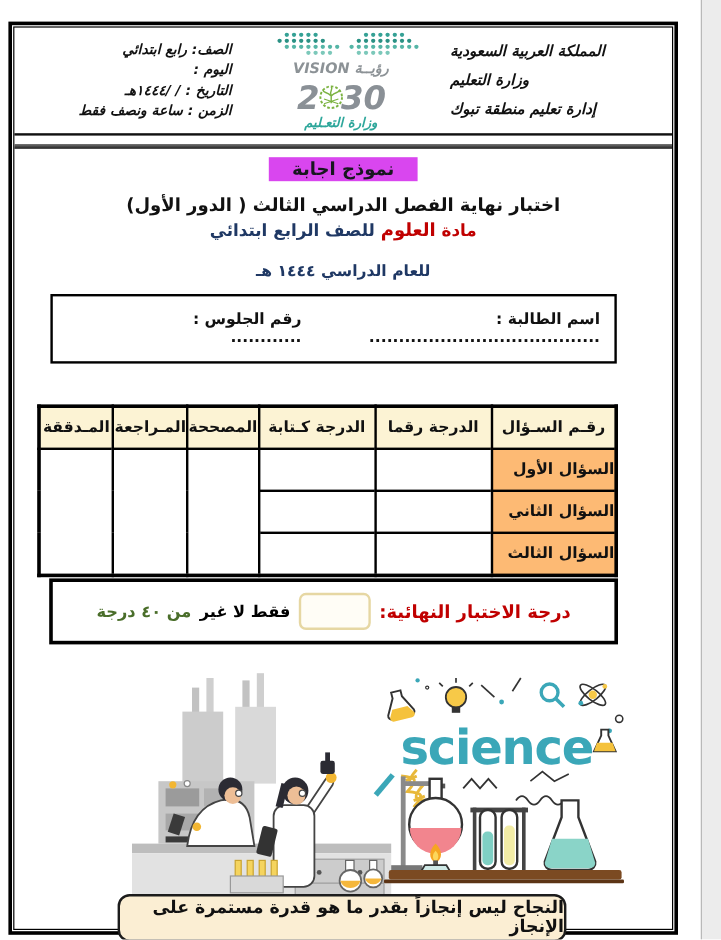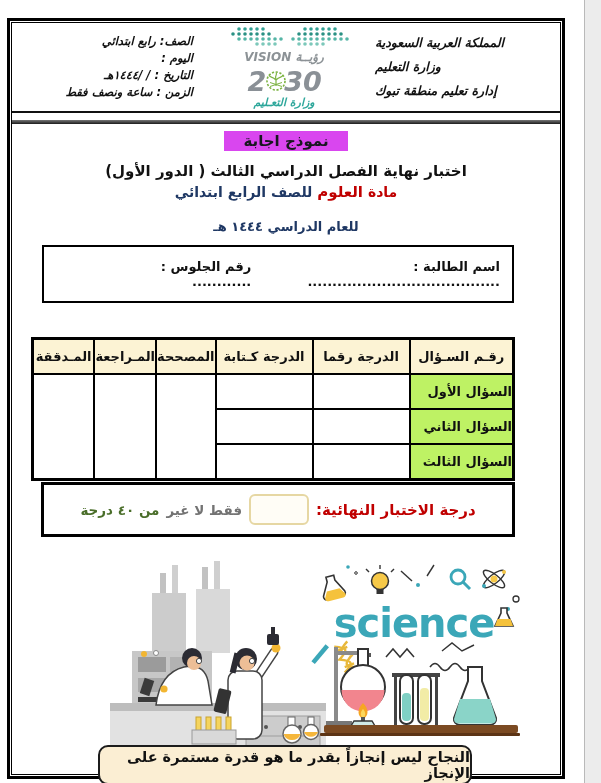--- a/index.html
+++ b/index.html
@@ -26,28 +26,28 @@
   .subject .subj{color:#c00000;font-size:15px;}
   .yearline{top:196px;font-size:13px;font-weight:bold;color:#1f3864;text-align:center;}
   
   .stubox{position:absolute;top:222px;right:46px;width:472px;height:58px;border:2px solid #000;box-sizing:border-box;
     display:flex;align-items:center;justify-content:space-between;padding:0 12px 0 72px;font-weight:bold;font-size:13px;color:#111;}
   
   table.grades{position:absolute;top:314px;right:45px;border-collapse:collapse;table-layout:fixed;
     border:3px solid #000;direction:rtl;}
   table.grades th,table.grades td{border:2px solid #000;padding:0;font-size:13px;color:#111;}
   table.grades th{background:#fcf3d4;height:33px;font-weight:bold;}
-  td.rowlabel{background:#bef264;font-weight:bold;text-align:right;padding-right:8px;height:33px;font-size:12.5px;}
+  td.rowlabel{background:#fdba74;font-weight:bold;text-align:right;padding-right:8px;height:33px;font-size:12.5px;}
   td.blank{background:#fff;}
   
   .finalbox{position:absolute;top:459px;right:45px;width:474px;height:55px;border:3px solid #000;box-sizing:border-box;
     display:flex;align-items:center;justify-content:center;gap:7px;font-weight:bold;}
   .finalbox .lbl{color:#c00000;font-size:15px;}
   .scorebox{display:inline-block;width:56px;height:27px;background:#fffdf6;border:2px solid #e6d7a3;border-radius:6px;}
-  .finalbox .only{color:#737373;font-size:13.5px;}
+  .finalbox .only{color:#000000;font-size:13.5px;}
   .finalbox .outof{color:#4a6e2a;font-size:13.5px;}
   
   .banner{position:absolute;top:722px;right:88px;width:374px;height:40px;background:#fbeed3;border:2px solid #1c1c1c;
     border-radius:10px;box-sizing:border-box;display:flex;align-items:center;justify-content:center;
     font-weight:bold;font-size:14.5px;color:#111;z-index:5;}
   .illus{position:absolute;left:84px;top:532px;z-index:1;}
 </style>
 </head>
 <body>
 

